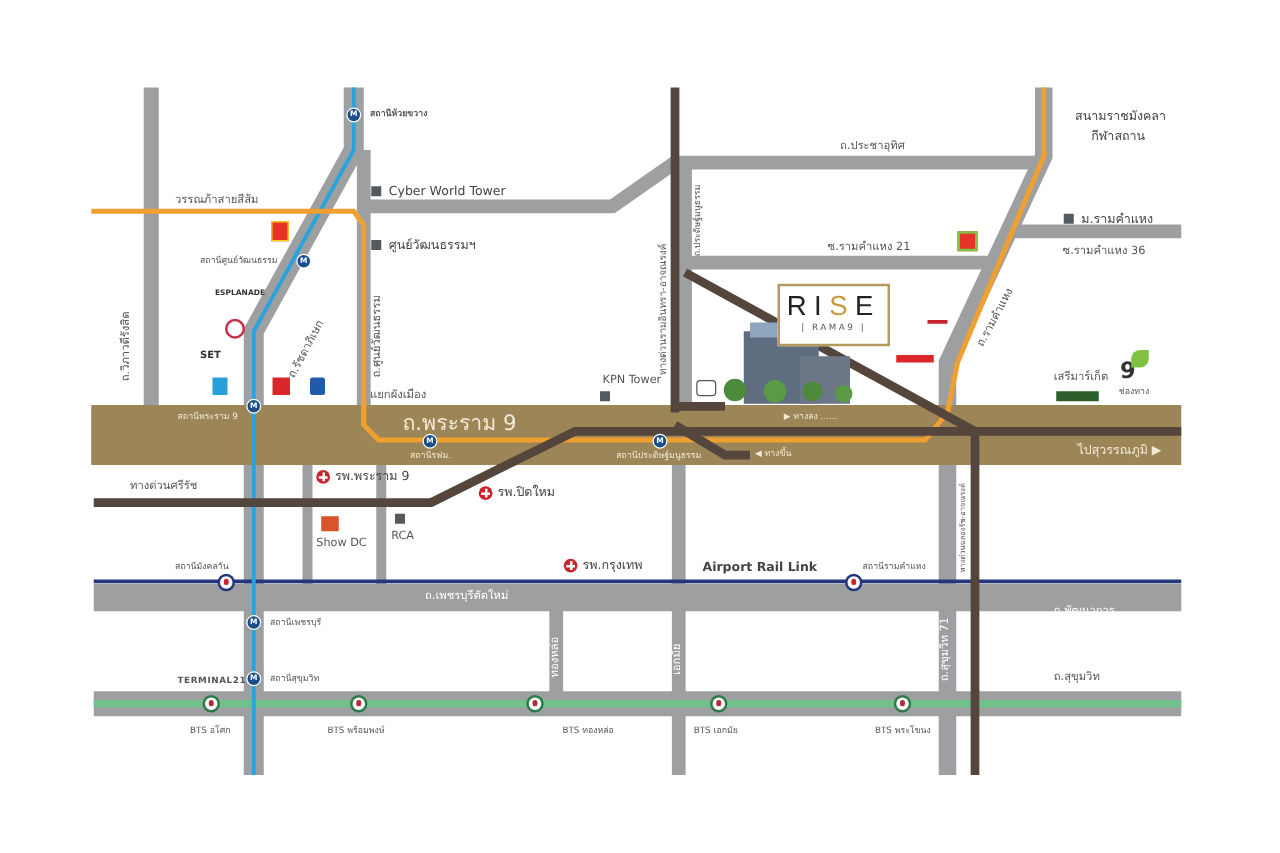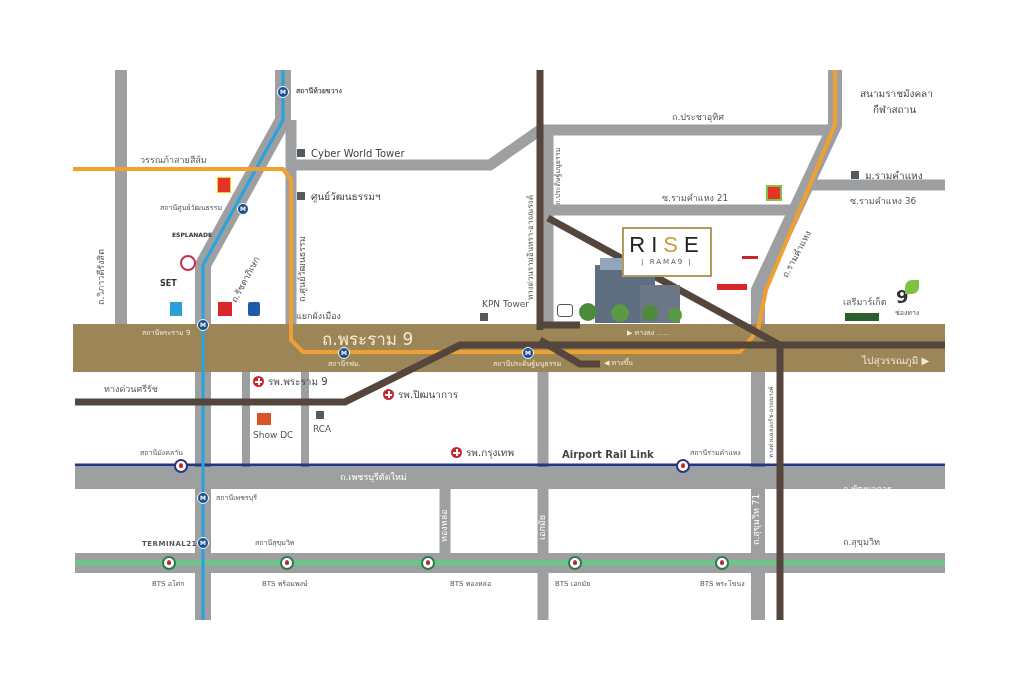--- a/index.html
+++ b/index.html
@@ -115,21 +115,21 @@
 <div class="lbl" style="left:160px;top:205px;font-size:7px;">สถานีศูนย์วัฒนธรรม</div>
 <div class="mrt" style="left:197px;top:319px;">M</div>
 <div class="lbl lbl-w" style="left:142px;top:330px;font-size:7px;text-align:right;">สถานีพระราม 9</div>
 <div class="mrt" style="left:338px;top:347px;">M</div>
 <div class="lbl lbl-w" style="left:328px;top:361px;font-size:7px;">สถานีรฟม.</div>
 <div class="mrt" style="left:522px;top:347px;">M</div>
 <div class="lbl lbl-w" style="left:493px;top:361px;font-size:7px;">สถานีประดิษฐ์มนูธรรม</div>
 <div class="mrt" style="left:197px;top:492px;">M</div>
 <div class="lbl" style="left:216px;top:495px;font-size:7px;">สถานีเพชรบุรี</div>
 <div class="mrt" style="left:197px;top:537px;">M</div>
-<div class="lbl" style="left:216px;top:540px;font-size:7px;margin-left:39px;">สถานีสุขุมวิท</div>
+<div class="lbl" style="left:216px;top:540px;font-size:7px;">สถานีสุขุมวิท</div>
 
 <div class="arl" style="left:174px;top:459px;"></div>
 <div class="lbl" style="left:140px;top:450px;font-size:7px;">สถานีมังคลาัน</div>
 <div class="arl" style="left:676px;top:459px;"></div>
 <div class="lbl" style="left:690px;top:450px;font-size:7px;">สถานีรามคำแหง</div>
 
 <div class="bts" style="left:162px;top:556px;"></div>
 <div class="lbl" style="left:152px;top:581px;font-size:7px;">BTS อโศก</div>
 <div class="bts" style="left:280px;top:556px;"></div>
 <div class="lbl" style="left:262px;top:581px;font-size:7px;">BTS พร้อมพงษ์</div>
@@ -169,15 +169,15 @@
 <div class="sq" style="left:557px;top:304px;width:14px;height:11px;background:#fff;border:1px solid #555;border-radius:3px;"></div>
 <div class="lbl" style="left:843px;top:298px;">เสรีมาร์เก็ต</div>
 <div class="sq" style="left:845px;top:313px;width:34px;height:8px;background:#2b5e2a;"></div>
 <div class="lbl" style="left:896px;top:288px;font-size:18px;color:#333;font-weight:bold;">9</div>
 <div class="sq" style="left:905px;top:280px;width:14px;height:14px;background:#7fc242;border-radius:50% 0 50% 0;"></div>
 <div class="lbl" style="left:895px;top:310px;font-size:7px;">ช่องทาง</div>
 
 <div class="hosp" style="left:253px;top:376px;"></div>
 <div class="lbl lbl-lg" style="left:268px;top:377px;">รพ.พระราม 9</div>
 <div class="hosp" style="left:383px;top:389px;"></div>
-<div class="lbl lbl-lg" style="left:398px;top:390px;">รพ.ปิฒนาการ</div>
+<div class="lbl lbl-lg" style="left:398px;top:390px;">รพ.ปิดใหม</div>
 <div class="hosp" style="left:451px;top:447px;"></div>
 <div class="lbl lbl-lg" style="left:466px;top:448px;">รพ.กรุงเทพ</div>
 
 </body></html>

